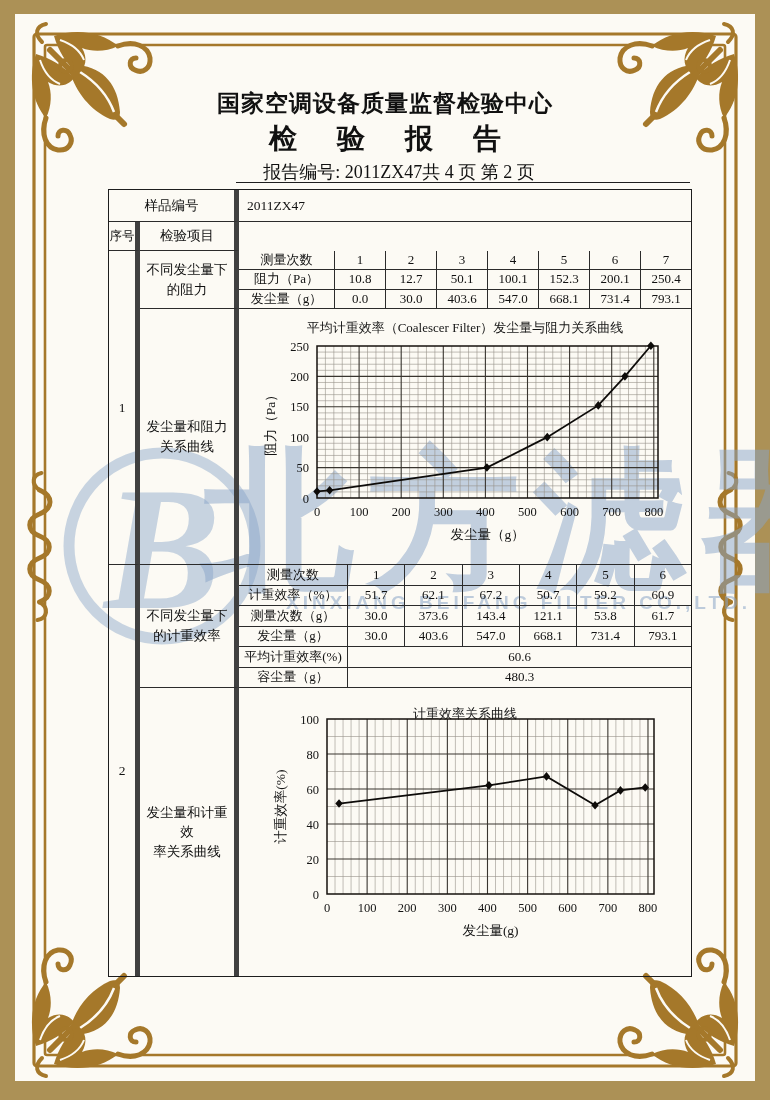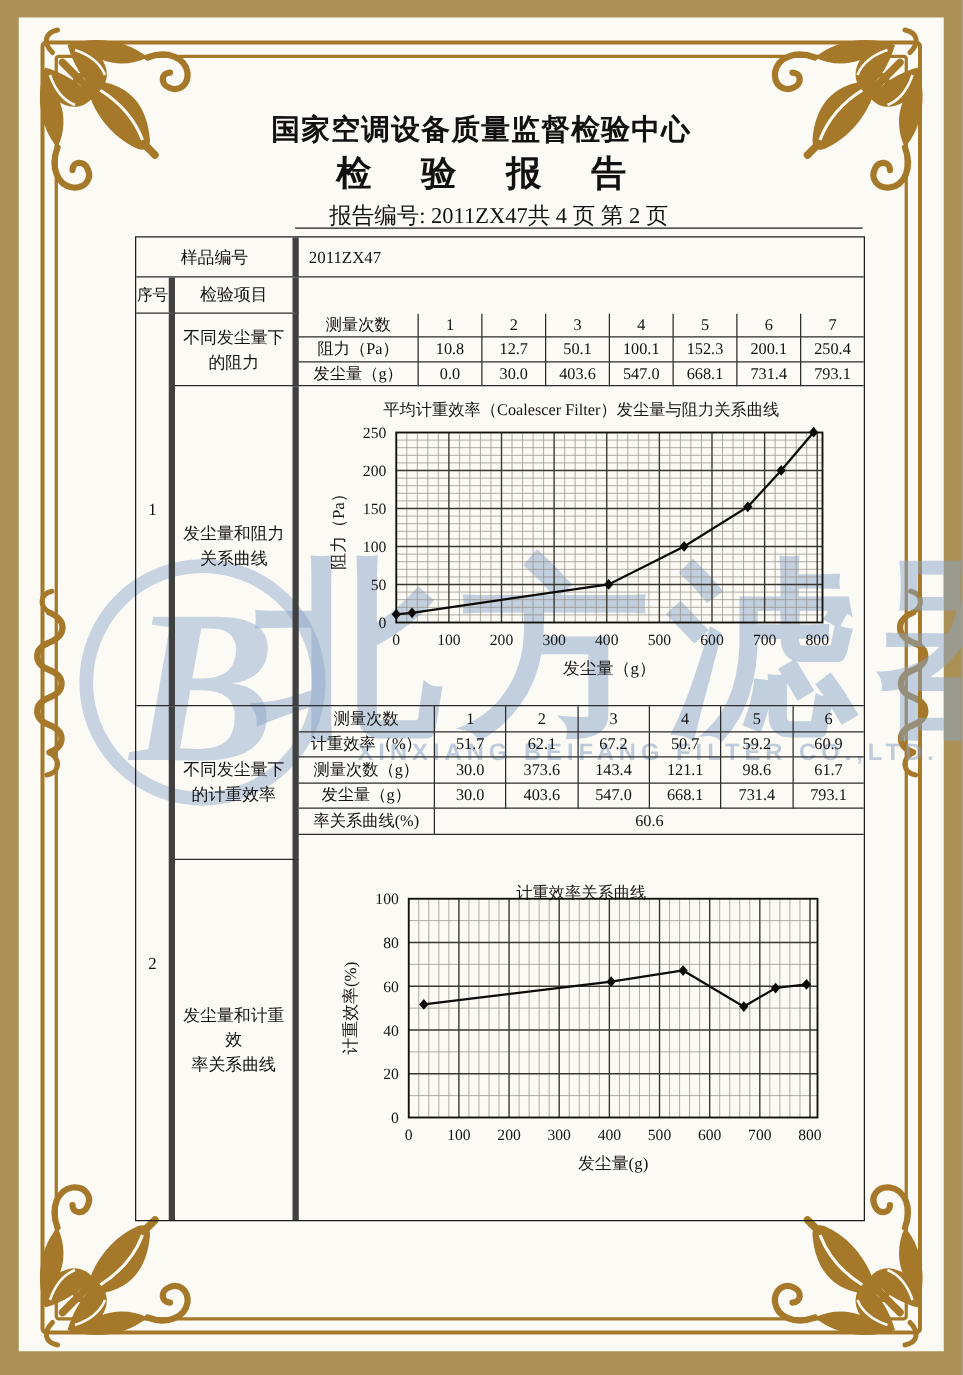--- a/index.html
+++ b/index.html
@@ -267,35 +267,39 @@
             <div class="stcell val">50.7</div>
             <div class="stcell val">59.2</div>
             <div class="stcell val">60.9</div>
           </div>
           <div class="strow">
             <div class="stcell lbl">测量次数（g）</div>
             <div class="stcell val">30.0</div>
             <div class="stcell val">373.6</div>
             <div class="stcell val">143.4</div>
             <div class="stcell val">121.1</div>
-            <div class="stcell val">98.6</div>
+            <div class="stcell val">53.8</div>
             <div class="stcell val">61.7</div>
           </div>
           <div class="strow">
             <div class="stcell lbl">发尘量（g）</div>
             <div class="stcell val">30.0</div>
             <div class="stcell val">403.6</div>
             <div class="stcell val">547.0</div>
             <div class="stcell val">668.1</div>
             <div class="stcell val">731.4</div>
             <div class="stcell val">793.1</div>
           </div>
           <div class="strow">
-            <div class="stcell lbl">率关系曲线(%)</div>
+            <div class="stcell lbl">平均计重效率(%)</div>
             <div class="stcell val">60.6</div>
+          </div>
+          <div class="strow">
+            <div class="stcell lbl">容尘量（g）</div>
+            <div class="stcell val">480.3</div>
           </div>
         </div>
 
       <div class="chartcell" style="left:130px;top:498px;width:452px;height:288px;">
         <div class="chart-title" style="top:17px;">计重效率关系曲线</div>
         <svg class="chartsvg" width="452" height="288">
             <line x1="96.02453987730061" y1="31" x2="96.02453987730061" y2="206" stroke="#979289" stroke-width="0.6"></line>
             <line x1="104.04907975460122" y1="31" x2="104.04907975460122" y2="206" stroke="#979289" stroke-width="0.6"></line>
             <line x1="112.07361963190183" y1="31" x2="112.07361963190183" y2="206" stroke="#979289" stroke-width="0.6"></line>
             <line x1="120.09815950920245" y1="31" x2="120.09815950920245" y2="206" stroke="#979289" stroke-width="0.6"></line>

